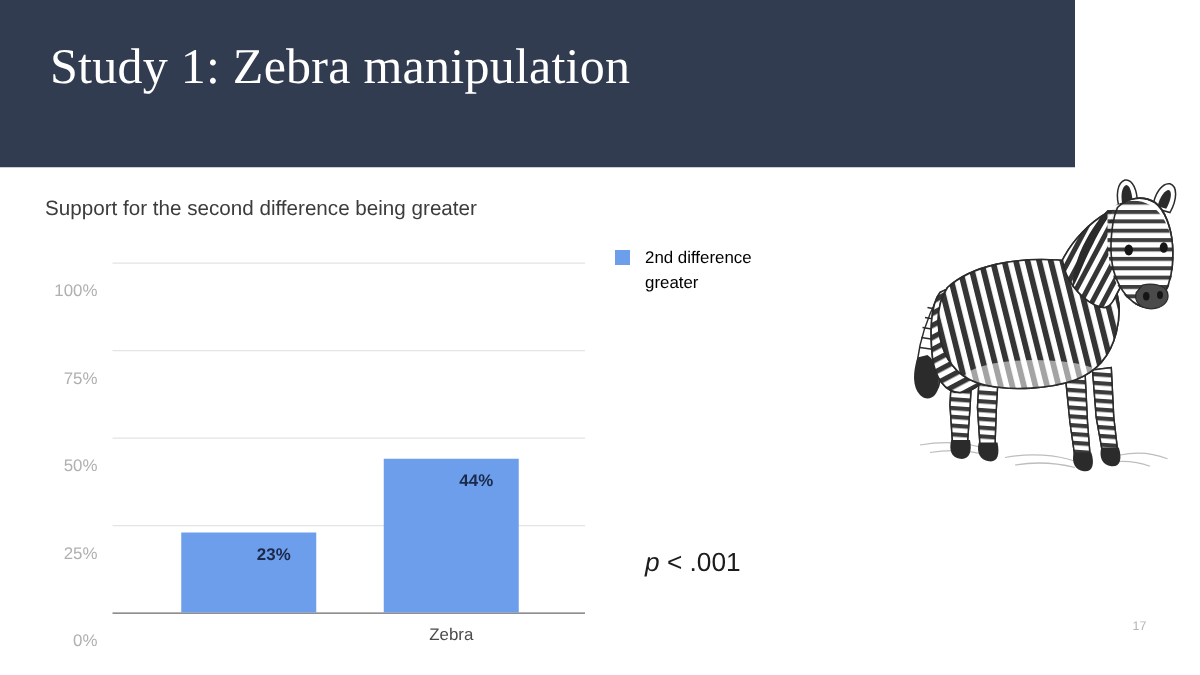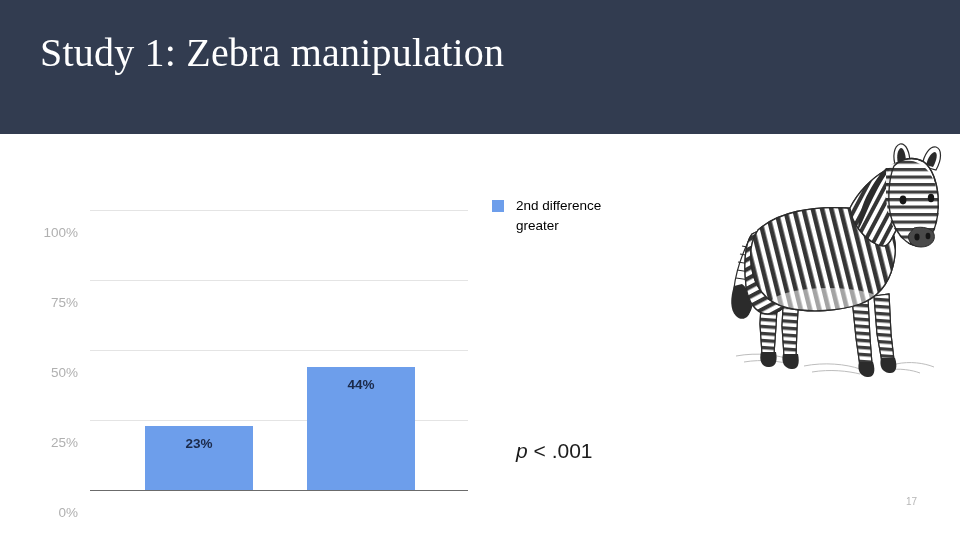--- a/index.html
+++ b/index.html
@@ -12,21 +12,21 @@
     background: #ffffff;
     font-family: "Liberation Sans", sans-serif;
     overflow: hidden;
     position: relative;
   }
 
   
   #slide-header {
     position: absolute;
     left: 0; top: 0;
-    width: 960px;
+    width: 860px;
     height: 134px;
     background: #323c50;
   }
   #slide-title {
     position: absolute;
     left: 40px;
     top: 26px;
     font-family: "Liberation Serif", "DejaVu Serif", serif;
     font-size: 40px;
     line-height: 54px;
@@ -91,20 +91,21 @@
     position: absolute;
     background: #6d9eeb;
   }
   .bar-label {
     position: absolute;
     width: 108px;
     text-align: center;
     font-size: 13.5px;
     color: #1b2a4a;
     font-weight: bold;
+    margin-left: 20px;
   }
   .xtick {
     position: absolute;
     top: 360px;
     width: 140px;
     text-align: center;
     font-size: 13.5px;
     color: #4a4a4a;
   }
 
@@ -169,39 +170,41 @@
 <body>
 
 <div id="slide-header">
   <div id="slide-title">Study 1: Zebra manipulation</div>
 </div>
 
 <div id="slide-body">
 
   <div id="chart-panel">
 
+    <div id="chart-title">Support for the second difference being greater</div>
 
     <div class="gridline" style="top:70px;"></div>
     <div class="gridline" style="top:140px;"></div>
     <div class="gridline" style="top:210px;"></div>
     <div class="gridline" style="top:280px;"></div>
     <div id="axis-baseline"></div>
 
     <div class="ytick" style="top:64px;">100%</div>
     <div class="ytick" style="top:134px;">75%</div>
     <div class="ytick" style="top:204px;">50%</div>
     <div class="ytick" style="top:274px;">25%</div>
     <div class="ytick" style="top:344px;">0%</div>
 
     <div class="bar" style="left:129px; width:108px; top:285.6px; height:64.4px;"></div>
     <div class="bar" style="left:291px; width:108px; top:226.8px; height:123.2px;"></div>
 
     <div class="bar-label" style="left:129px; top:296px;">23%</div>
     <div class="bar-label" style="left:291px; top:237px;">44%</div>
 
+    <div class="xtick" style="left:275px;">Zebra</div>
 
     <div id="chart-legend">
       <div id="legend-swatch"></div>
       <div id="legend-label">2nd difference greater</div>
     </div>
   </div>
 
   <div id="p-value">
     <span class="ital">p</span><span>&nbsp;</span><span>&lt; .001</span>
   </div>

